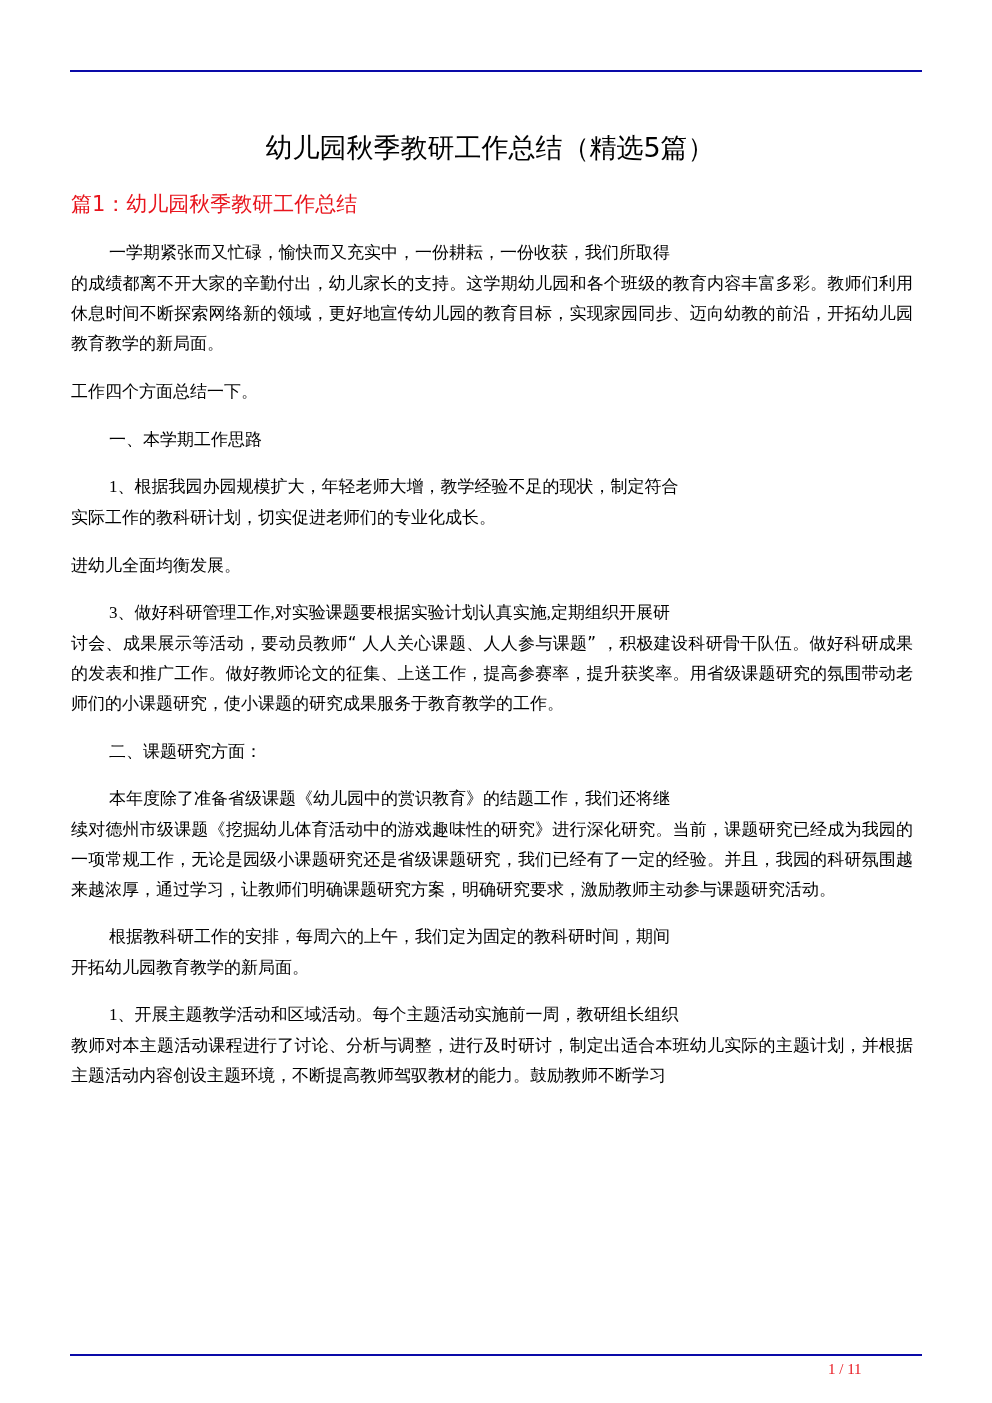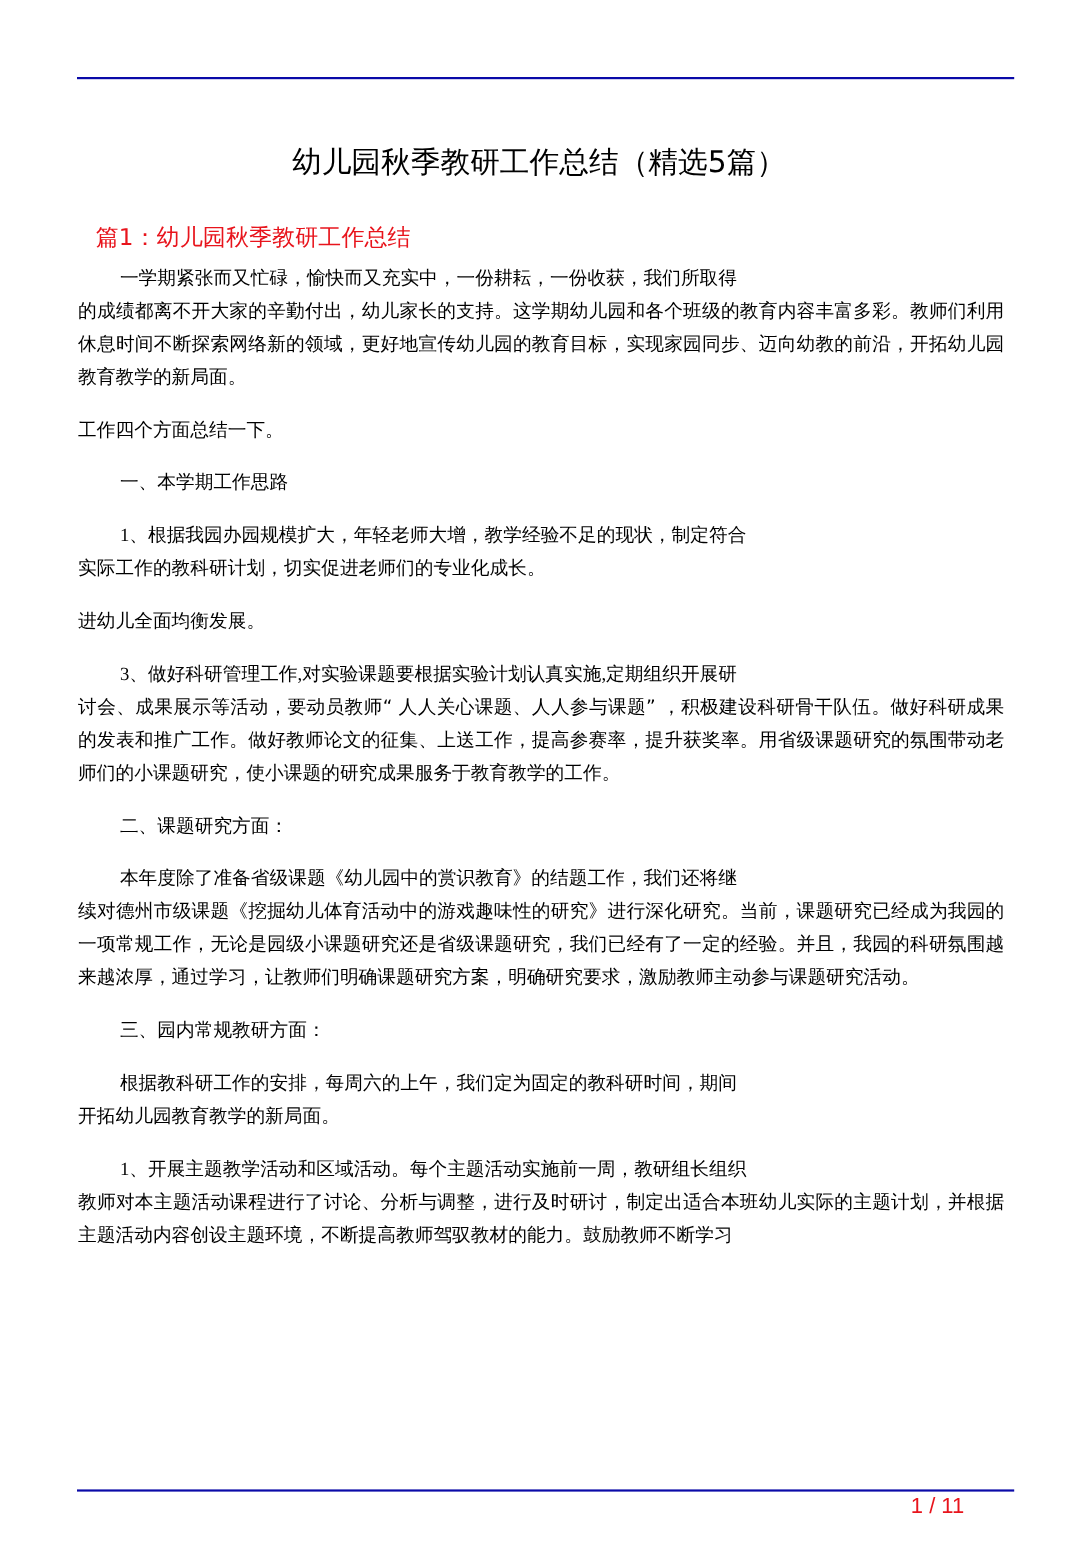--- a/index.html
+++ b/index.html
@@ -3,27 +3,27 @@
 <meta charset="utf-8">
 <style>
   html, body { margin: 0; padding: 0; background: #ffffff; }
   body { width: 992px; height: 1403px; position: relative; overflow: hidden;
          font-family: "DejaVu Sans", "Liberation Sans", sans-serif; color: #000; }
   .rule { position: absolute; left: 70px; width: 852px; height: 2px; background: #0a0aa8; }
   .rule.top { top: 70px; }
   .rule.bottom { top: 1354px; }
   .title { position: absolute; top: 128px; left: 0; width: 980px; text-align: center;
            font-size: 27px; line-height: 40px; color: #000; }
-  .section-heading { position: absolute; top: 200px; left: 71px; font-size: 21px; line-height: 32px; color: #e8141c; margin-left: 16px; }
+  .section-heading { position: absolute; top: 188px; left: 71px; font-size: 21px; line-height: 32px; color: #e8141c; }
   .body { position: absolute; top: 238px; left: 71px; width: 842px; }
   .p { font-size: 17px; line-height: 30px; margin: 0 0 18px 0; text-align: justify; text-align-last: left; }
   .p .first { display: block; padding-left: 38px; font-family: Liberation Serif, serif; }
   .p.heading { padding-left: 38px; }
-  .page-num { position: absolute; top: 1358px; left: 828px; font-size: 20px; line-height: 22px; color: #e8141c;
-              font-family: Liberation Sans, sans-serif; }
+  .page-num { position: absolute; top: 1358px; left: 828px; font-size: 15px; line-height: 22px; color: #e8141c;
+              font-family: Liberation Serif, serif; }
 </style>
 </head>
 <body>
 
 <div class="rule top"></div>
 
 <div class="title">幼儿园秋季教研工作总结（精选5篇）</div>
 
 <div class="section-heading">篇1：幼儿园秋季教研工作总结</div>
 
@@ -41,21 +41,20 @@
   <div class="p">
     <span>进幼儿全面均衡发展。</span>
   </div>
   <div class="p">
     <span class="first">3、做好科研管理工作,对实验课题要根据实验计划认真实施,定期组织开展研</span><span>讨会、成果展示等活动，要动员教师“ 人人关心课题、人人参与课题” ，积极建设科研骨干队伍。做好科研成果的发表和推广工作。做好教师论文的征集、上送工作，提高参赛率，提升获奖率。用省级课题研究的氛围带动老师们的小课题研究，使小课题的研究成果服务于教育教学的工作。</span>
   </div>
   <div class="p heading">二、课题研究方面：</div>
   <div class="p">
     <span class="first">本年度除了准备省级课题《幼儿园中的赏识教育》的结题工作，我们还将继</span><span>续对德州市级课题《挖掘幼儿体育活动中的游戏趣味性的研究》进行深化研究。当前，课题研究已经成为我园的一项常规工作，无论是园级小课题研究还是省级课题研究，我们已经有了一定的经验。并且，我园的科研氛围越来越浓厚，通过学习，让教师们明确课题研究方案，明确研究要求，激励教师主动参与课题研究活动。</span>
   </div>
-  <div class="p heading">三、园内常规教研方面：</div>
   <div class="p">
     <span class="first">根据教科研工作的安排，每周六的上午，我们定为固定的教科研时间，期间</span><span>开拓幼儿园教育教学的新局面。</span>
   </div>
   <div class="p">
     <span class="first">1、开展主题教学活动和区域活动。每个主题活动实施前一周，教研组长组织</span><span>教师对本主题活动课程进行了讨论、分析与调整，进行及时研讨，制定出适合本班幼儿实际的主题计划，并根据主题活动内容创设主题环境，不断提高教师驾驭教材的能力。鼓励教师不断学习</span>
   </div>
 </div>
 
 <div class="rule bottom"></div>
 

